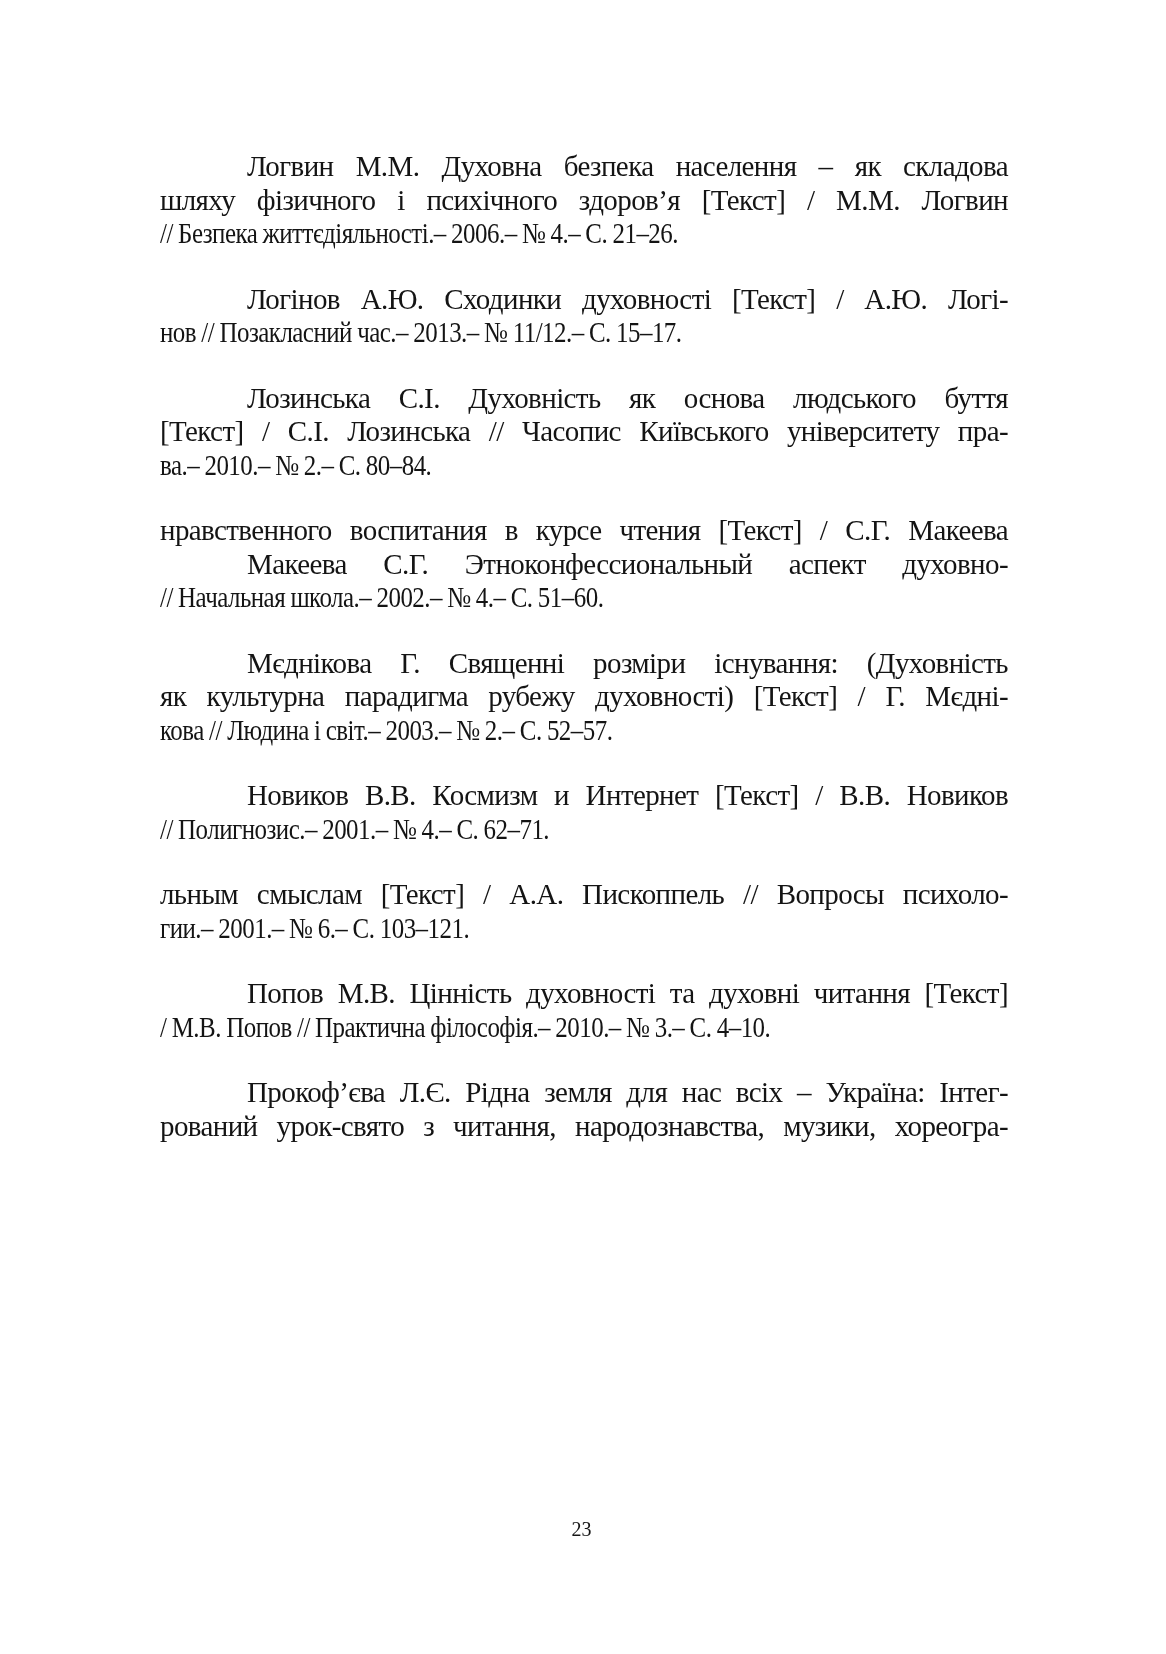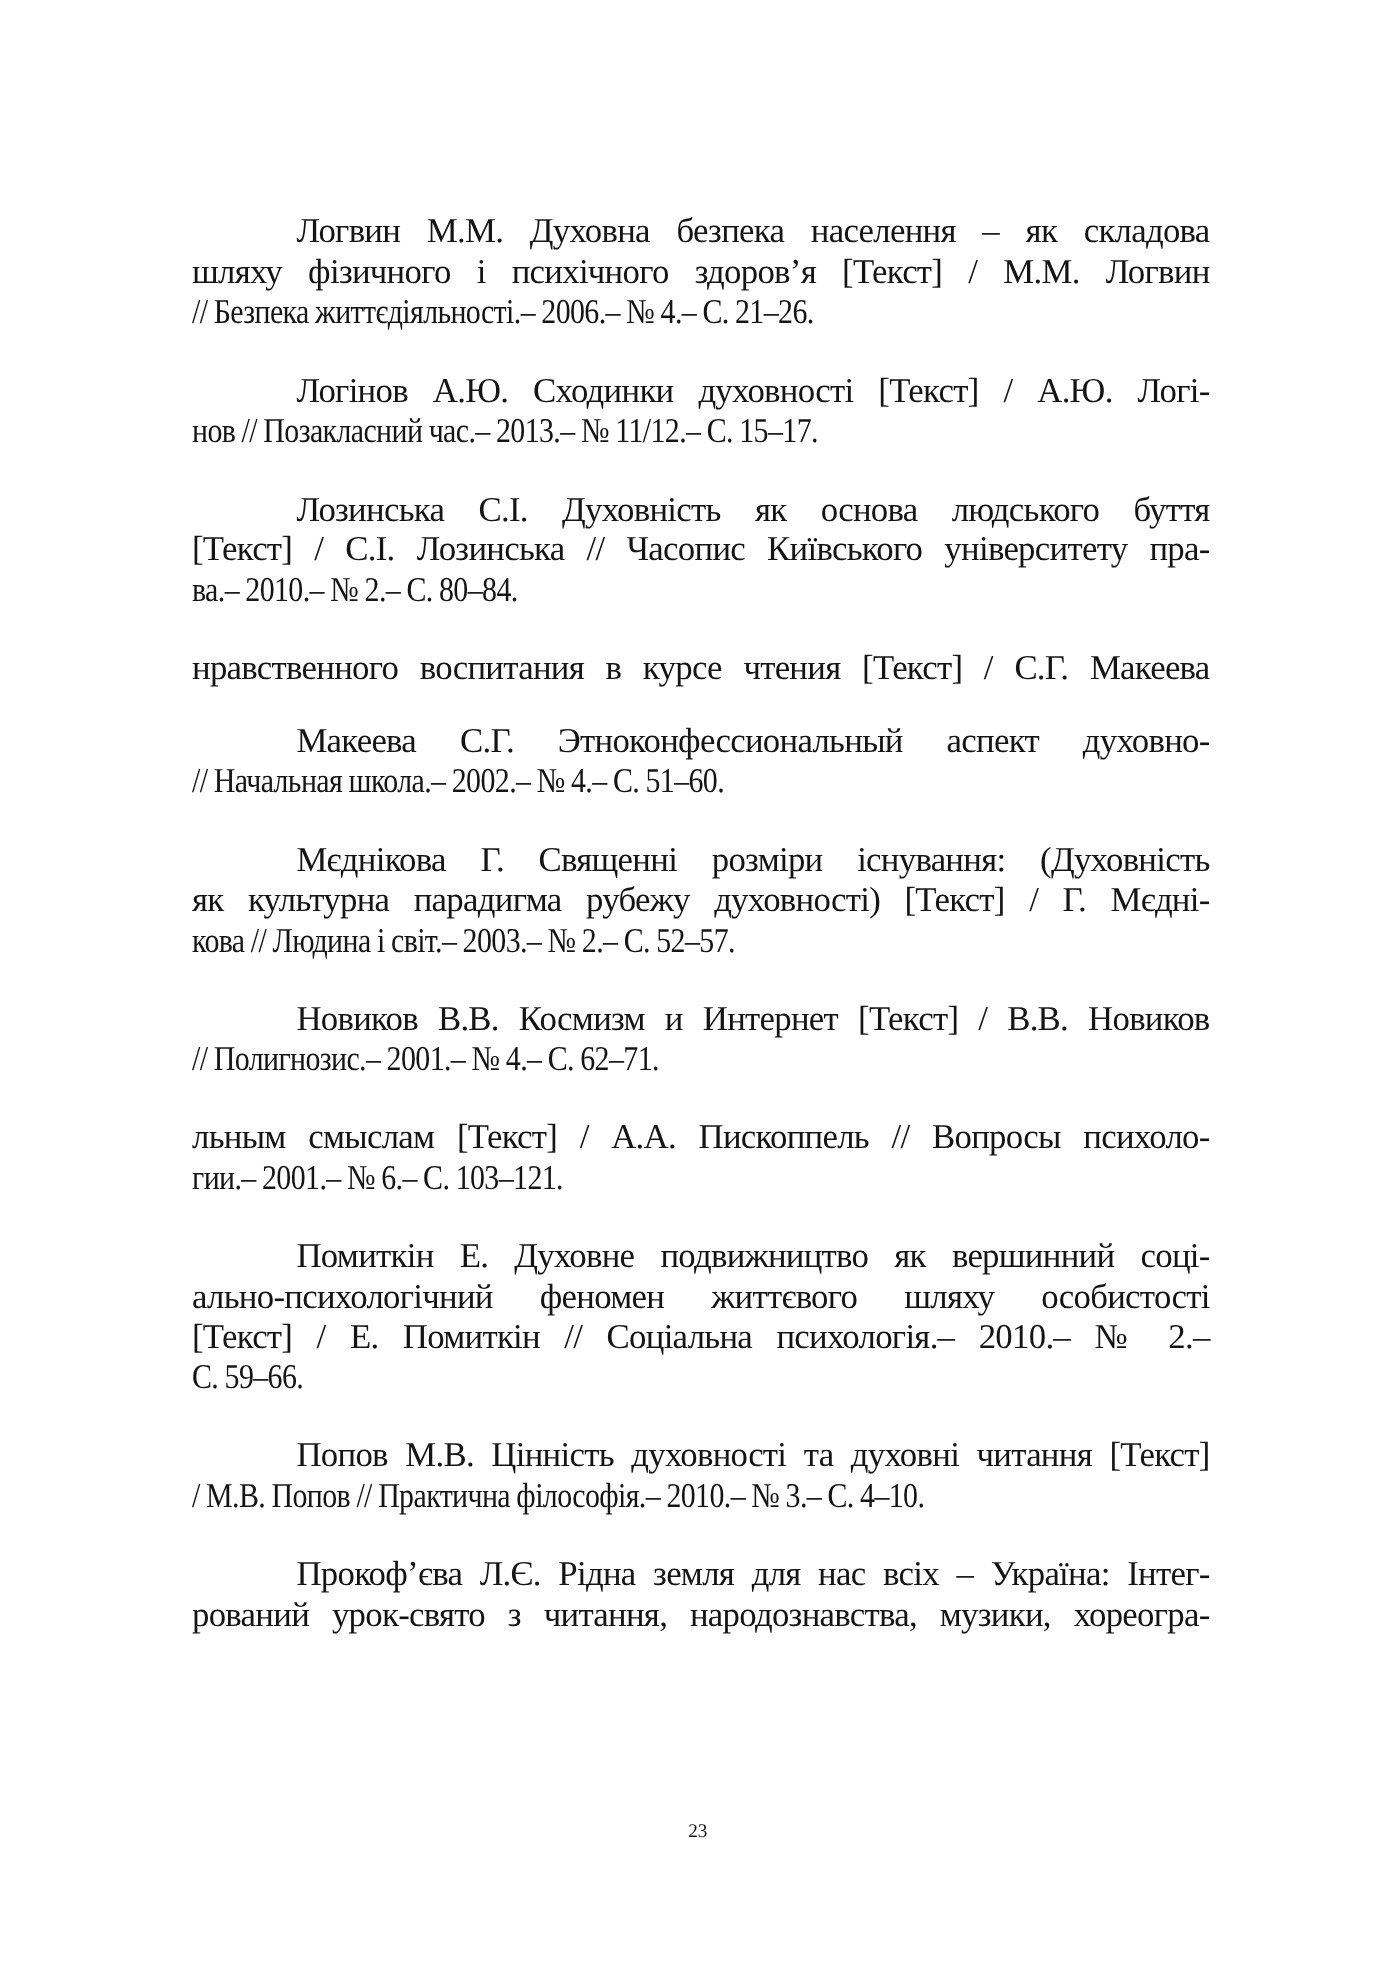--- a/index.html
+++ b/index.html
@@ -41,34 +41,33 @@
       hyphens: manual;
     }
     .entry .line {
       display: block;
       text-align: justify;
       text-align-last: justify;
       white-space: nowrap;
     }
     .entry .line.first {
       padding-left: 87px;
-      margin-top: 27px;
     }
     .entry .line.last {
       text-align-last: left;
     }
     .entry { text-indent: 0; }
     .page-number {
       position: absolute;
       left: 0;
       width: 1163px;
       top: 1518px;
       text-align: center;
       font-family: "Liberation Serif", serif;
-      font-size: 16px;
+      font-size: 20px;
       color: #141414;
     }
   </style>
 </head>
 <body>
 
 <div class="page">
   <div class="text-block">
 
     <div class="entry">
@@ -103,26 +102,20 @@
     <div class="entry">
       <span class="line first">Новиков В.В. Космизм и Интернет [Текст] / В.В. Новиков</span>
       <span class="line last" style="transform-origin: 0px 0px; transform: scaleX(0.86);">// Полигнозис.– 2001.– № 4.– С. 62–71.</span>
     </div>
 
     <div class="entry">
       <span class="line">льным смыслам [Текст] / А.А. Пископпель // Вопросы психоло-</span>
       <span class="line last" style="transform-origin: 0px 0px; transform: scaleX(0.86);">гии.– 2001.– № 6.– С. 103–121.</span>
     </div>
 
-    <div class="entry">
-      <span class="line first">Помиткін Е. Духовне подвижництво як вершинний соці-</span>
-      <span class="line">ально-психологічний феномен життєвого шляху особистості</span>
-      <span class="line">[Текст] / Е. Помиткін // Соціальна психологія.– 2010.– № 2.–</span>
-      <span class="line last" style="transform-origin: 0px 0px; transform: scaleX(0.86);">С. 59–66.</span>
-    </div>
 
 
     <div class="entry">
       <span class="line first">Попов М.В. Цінність духовності та духовні читання [Текст]</span>
       <span class="line last" style="transform-origin: 0px 0px; transform: scaleX(0.86);">/ М.В. Попов // Практична філософія.– 2010.– № 3.– С. 4–10.</span>
     </div>
 
     <div class="entry">
       <span class="line first">Прокоф’єва Л.Є. Рідна земля для нас всіх – Україна: Інтег-</span>
       <span class="line">рований урок-свято з читання, народознавства, музики, хореогра-</span>

